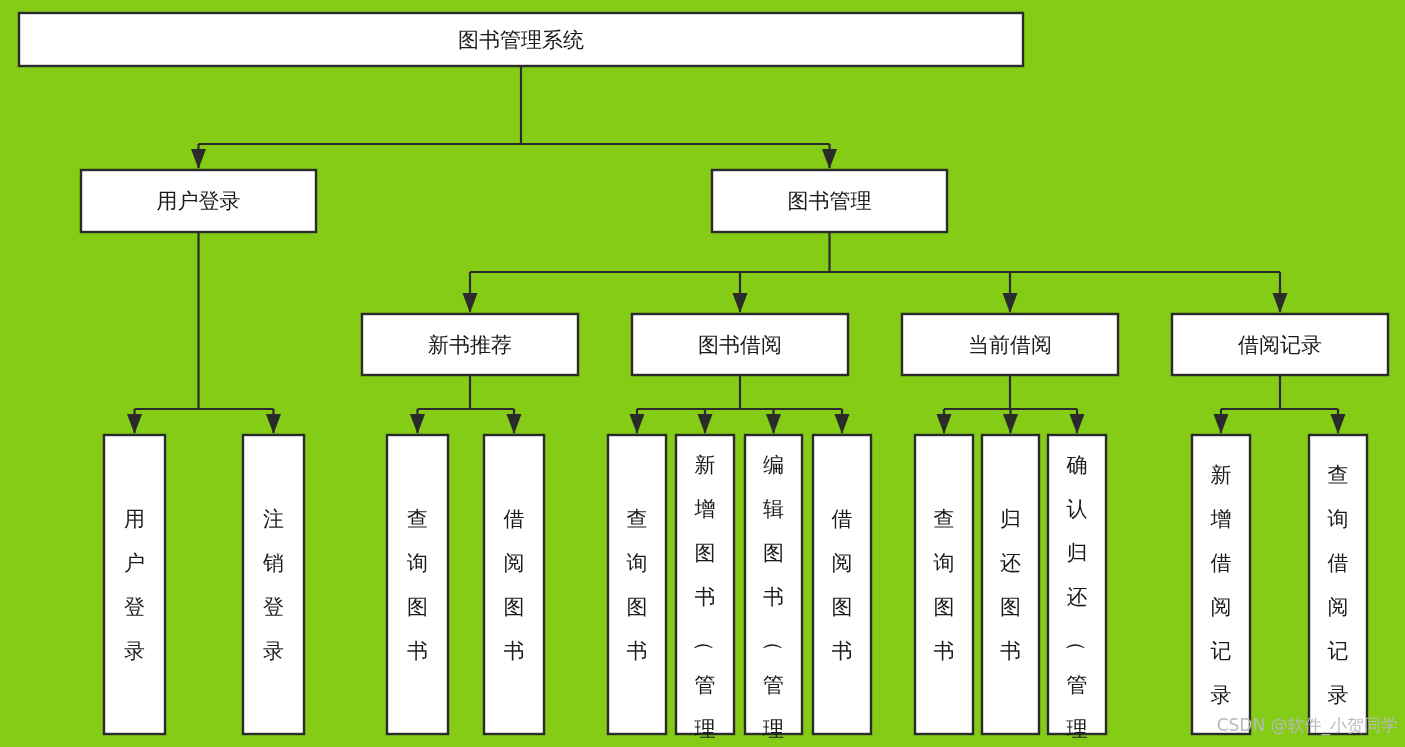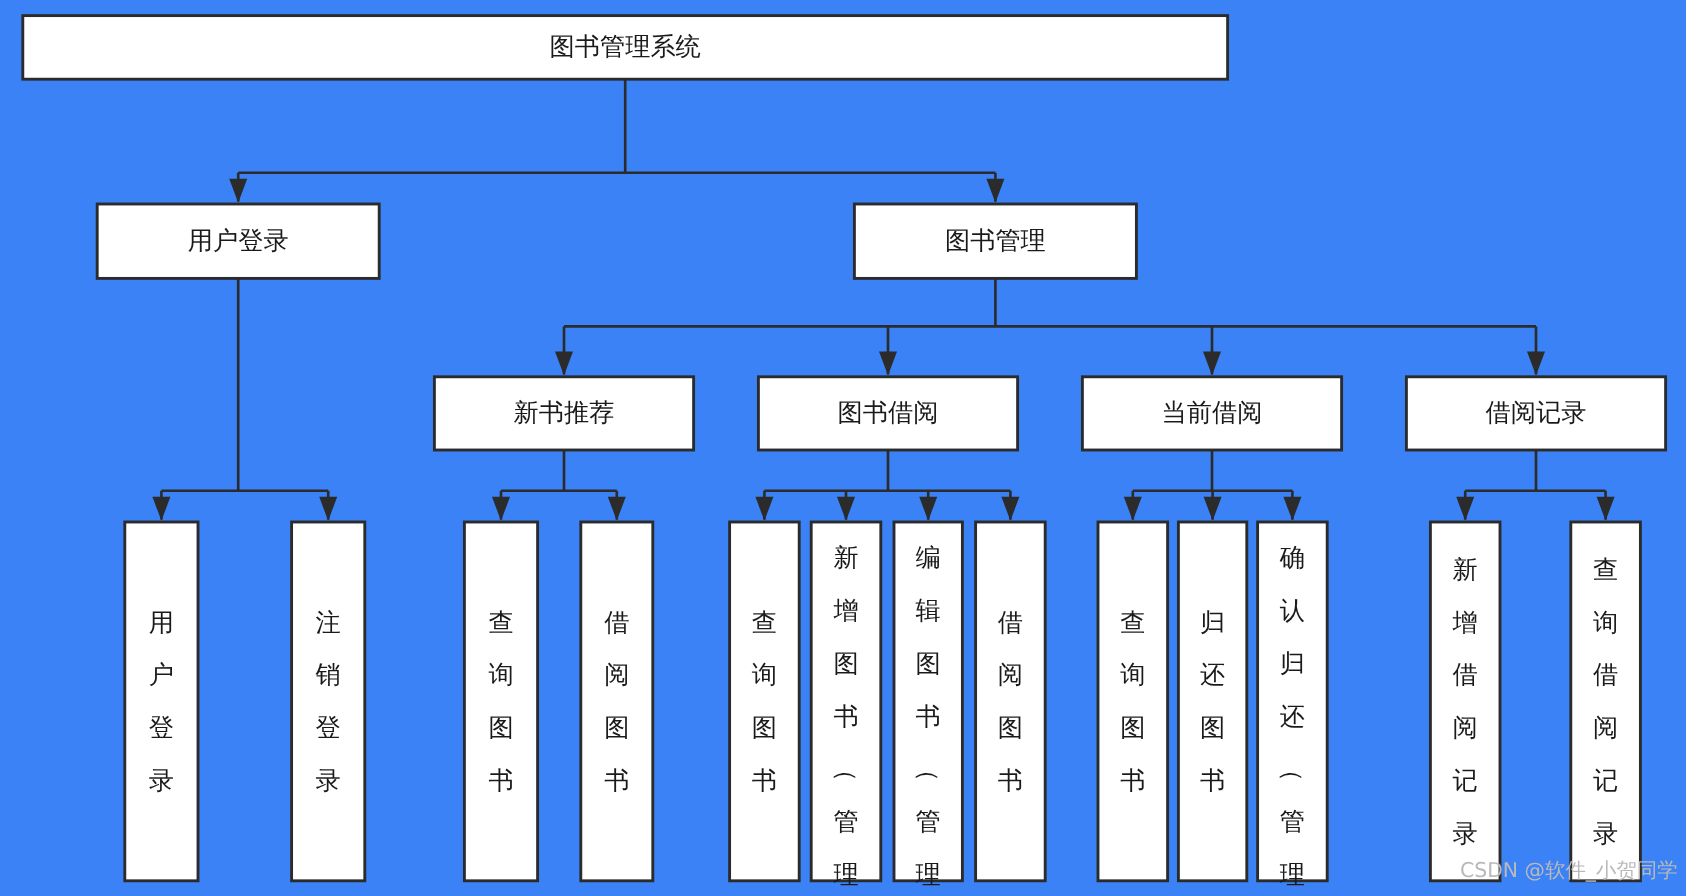--- a/index.html
+++ b/index.html
@@ -8,21 +8,21 @@
     padding: 0;
     background: #ffffff;
   }
   body {
     font-family: "DejaVu Sans", "Liberation Sans", sans-serif;
   }
   #diagram-root {
     position: relative;
     width: 1405px;
     height: 747px;
-    background: #3b82f6;
+    background: #84cc16;
     overflow: hidden;
   }
   svg.diagram-canvas {
     position: absolute;
     left: 0;
     top: 0;
     width: 1405px;
     height: 747px;
     display: block;
   }

